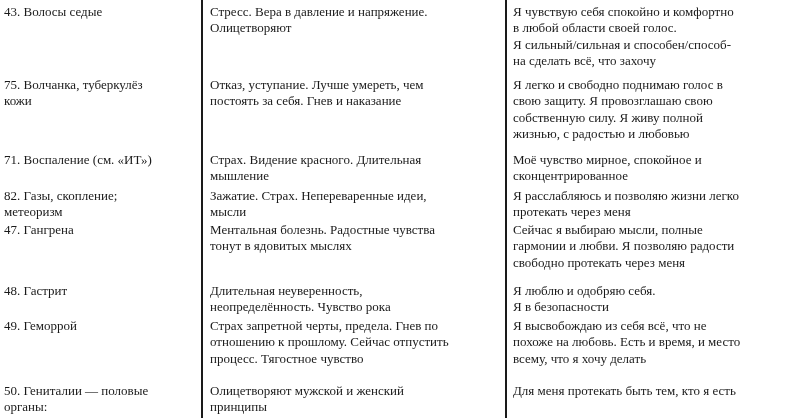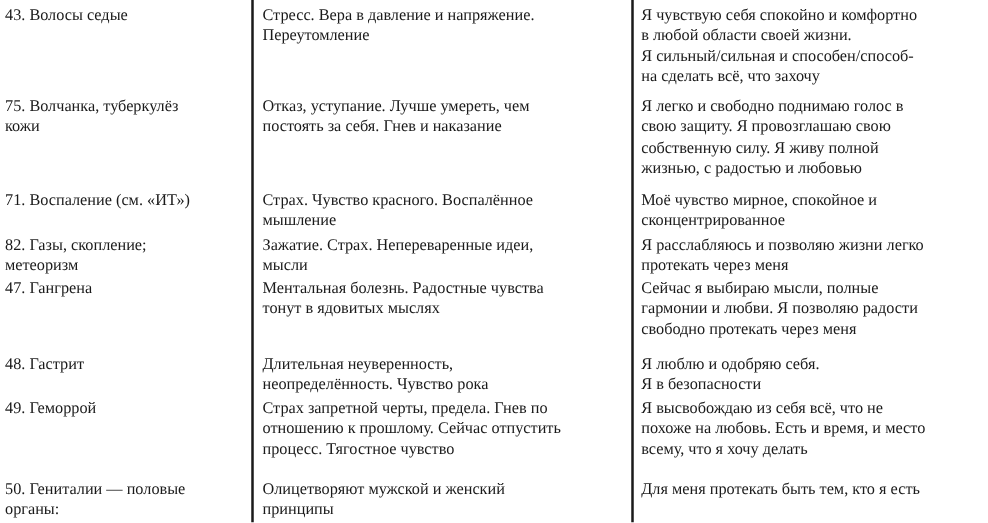--- a/index.html
+++ b/index.html
@@ -14,41 +14,41 @@
 </style>
 </head>
 <body>
 
 <div class="vline" style="left:201px;"></div>
 <div class="vline" style="left:505px;"></div>
 
 <div class="row" style="top:4px;">
   <div class="cell c1">43. Волосы седые</div>
   <div class="cell c2">Стресс. Вера в давление и напряжение.
-Переутомление</div>
+Олицетворяют</div>
   <div class="cell c3">Я чувствую себя спокойно и комфортно
-в любой области своей жизни.
+в любой области своей голос.
 Я сильный/сильная и способен/способ-
 на сделать всё, что захочу</div>
 </div>
 
 <div class="row" style="top:77px;">
   <div class="cell c1">75. Волчанка, туберкулёз
 кожи</div>
   <div class="cell c2">Отказ, уступание. Лучше умереть, чем
 постоять за себя. Гнев и наказание</div>
   <div class="cell c3">Я легко и свободно поднимаю голос в
 свою защиту. Я провозглашаю свою
 собственную силу. Я живу полной
 жизнью, с радостью и любовью</div>
 </div>
 
 <div class="row" style="top:152px;">
   <div class="cell c1">71. Воспаление (см. «ИТ»)</div>
-  <div class="cell c2">Страх. Чувство красного. Воспалённое
+  <div class="cell c2">Страх. Видение красного. Длительная
 мышление</div>
   <div class="cell c3">Моё чувство мирное, спокойное и
 сконцентрированное</div>
 </div>
 
 <div class="row" style="top:188px;">
   <div class="cell c1">82. Газы, скопление;
 метеоризм</div>
   <div class="cell c2">Зажатие. Страх. Непереваренные идеи,
 мысли</div>

